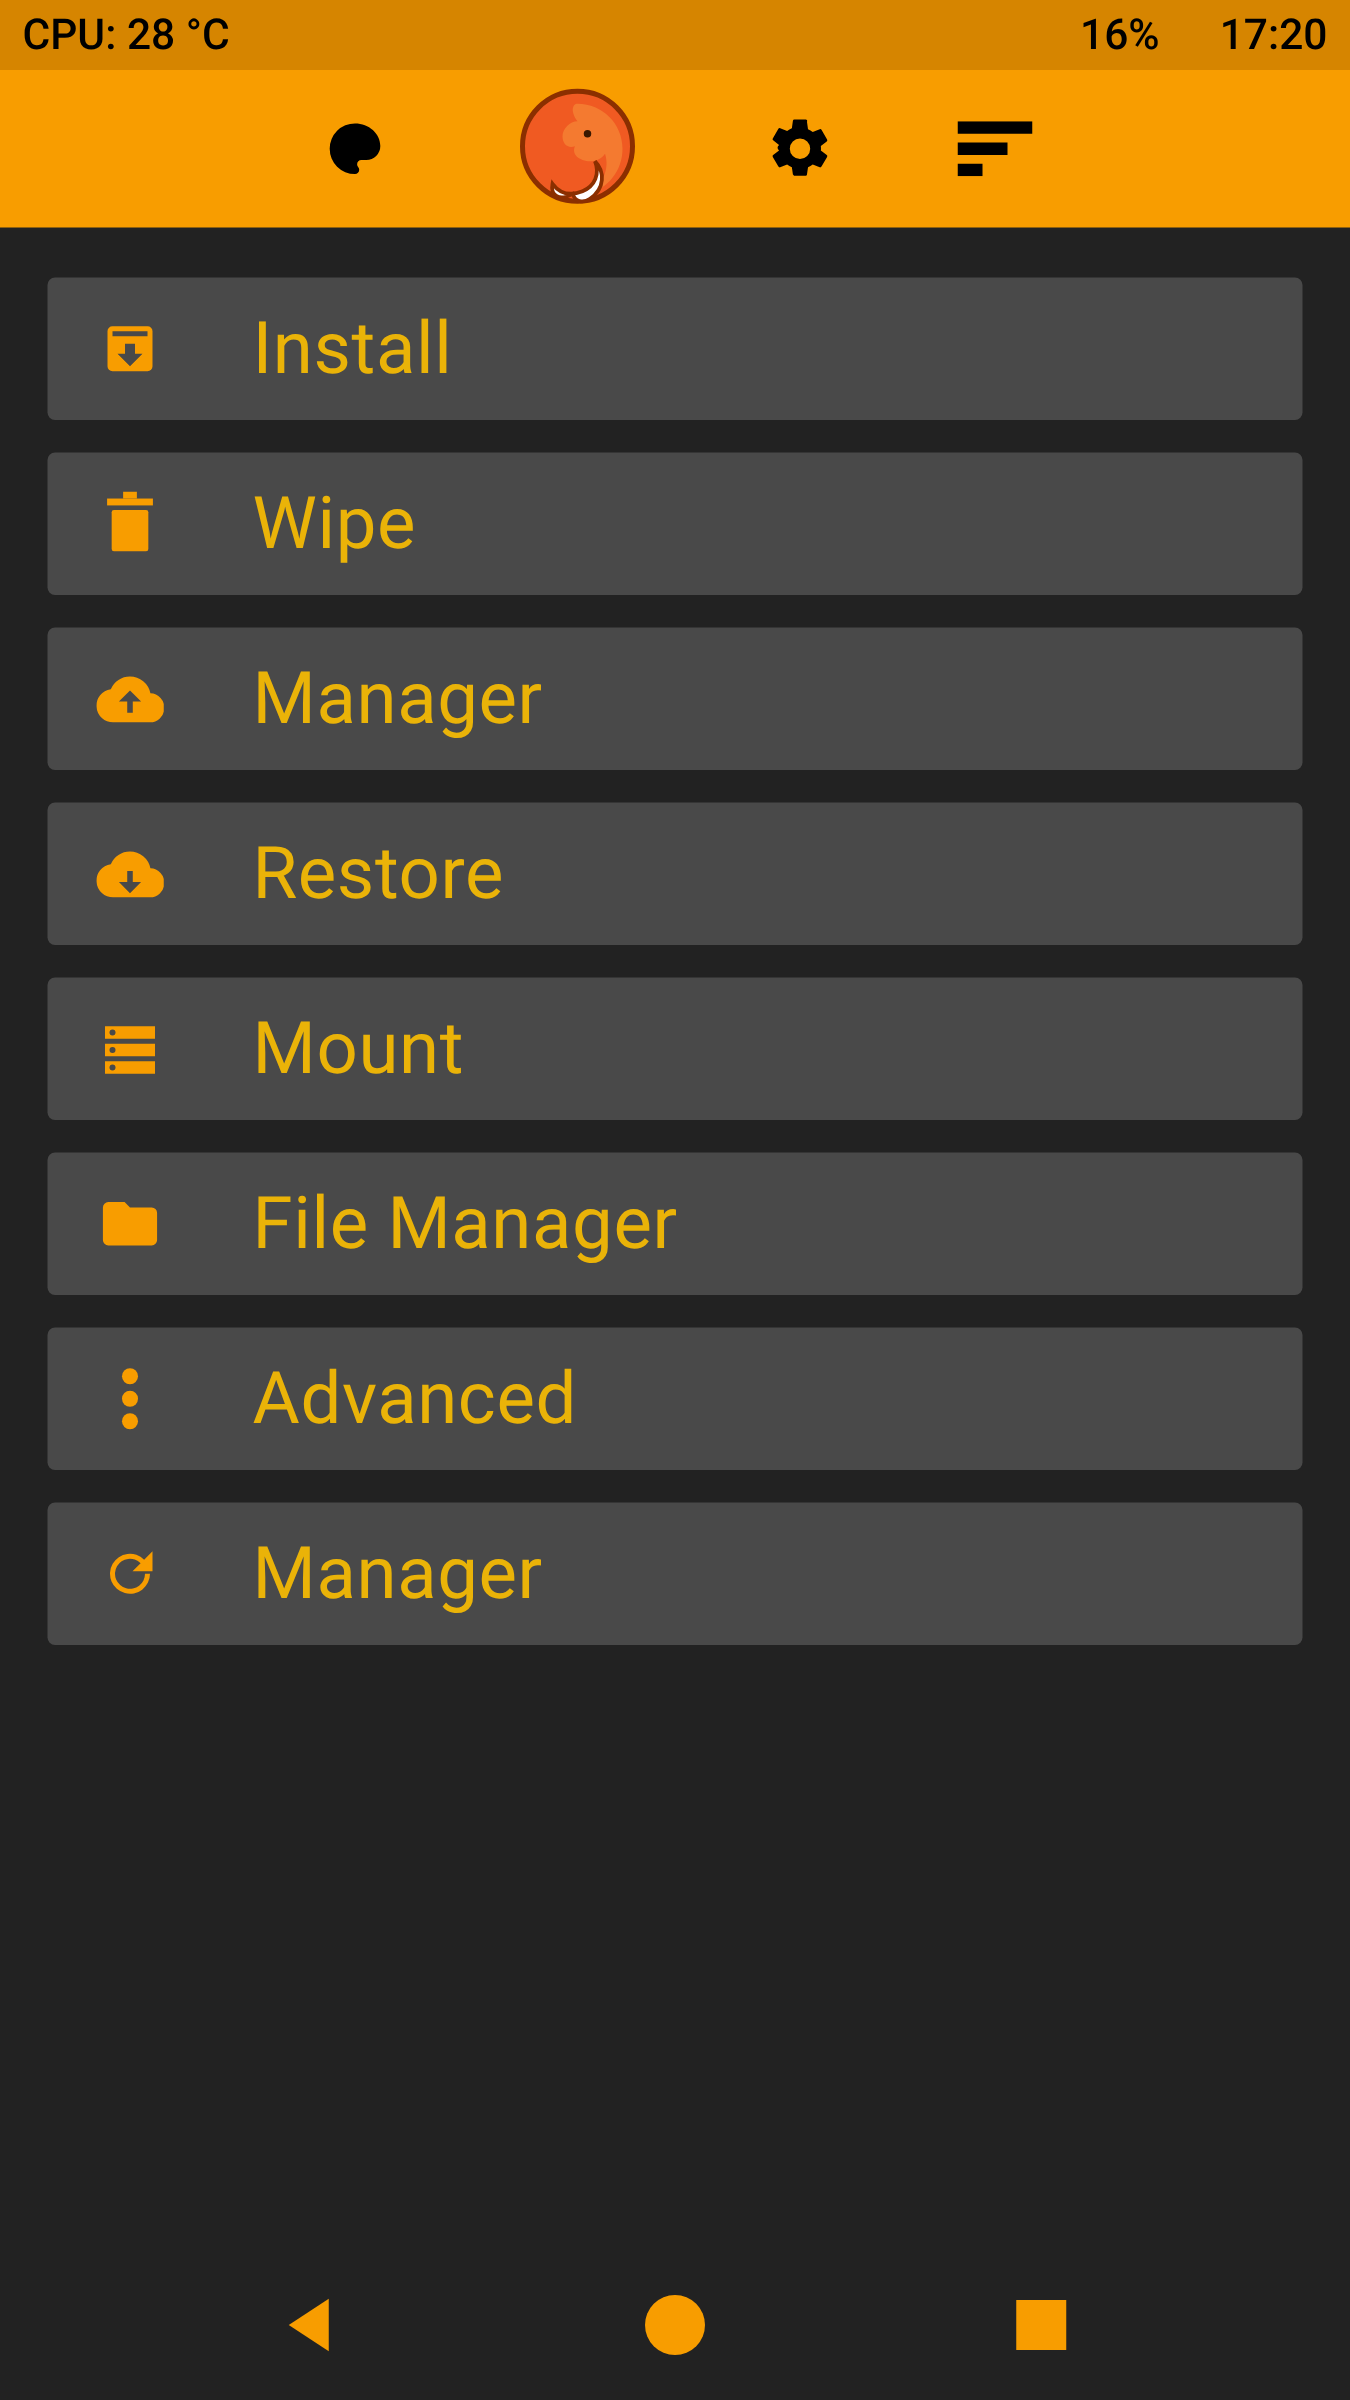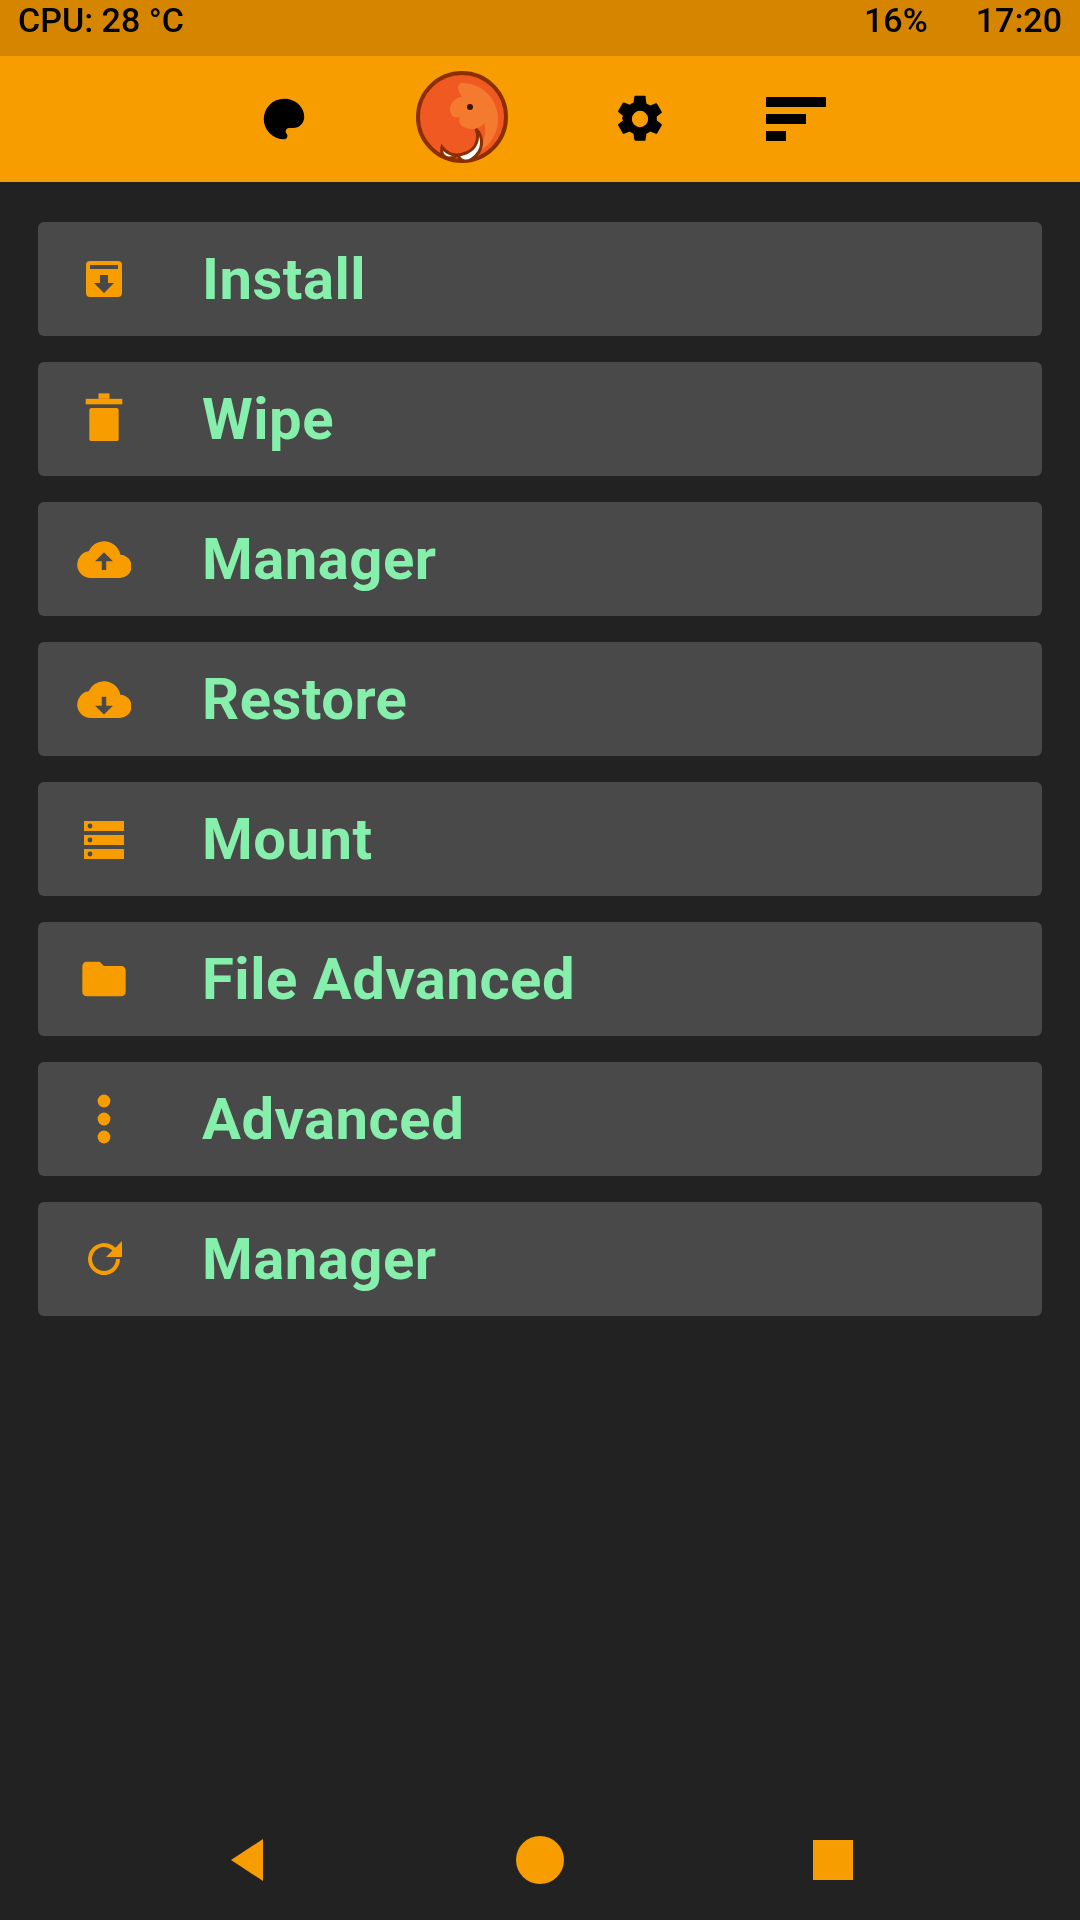--- a/index.html
+++ b/index.html
@@ -8,20 +8,21 @@
     height: 1920px;
     overflow: hidden;
     font-family: "Roboto", "Segoe UI", Arial, sans-serif;
     background: #222222;
     color: #bdbdbd;
   }
   .status-bar {
     height: 56px;
     background: #d68500;
     display: flex;
+    align-items: center;
     padding: 0 18px;
     font-size: 34px;
     font-weight: 500;
     color: #000;
   }
   .status-bar .spacer { flex: 1; }
   .status-bar .battery { margin-right: 48px; }
   .top-bar {
     height: 126px;
     background: #f89d00;
@@ -61,22 +62,22 @@
   .menu-item .mi-icon {
     width: 60px;
     height: 60px;
     display: flex;
     align-items: center;
     justify-content: center;
     margin-right: 68px;
   }
   .menu-item .mi-label {
     font-size: 58px;
-    font-weight: 700;
-    color: #86efac;
+    font-weight: 400;
+    color: #eab308;
     letter-spacing: 0.5px;
   }
   .nav-bar {
     position: absolute;
     bottom: 0;
     left: 0;
     right: 0;
     height: 120px;
     background: #222222;
     display: flex;
@@ -196,21 +197,21 @@
     </div>
     <div class="mi-label">Mount</div>
   </div>
 
   <div class="menu-item">
     <div class="mi-icon">
       <svg width="52" height="44" viewBox="0 0 24 20" fill="#f89d00">
         <path d="M10 2H4a2 2 0 0 0-2 2v12a2 2 0 0 0 2 2h16a2 2 0 0 0 2-2V6a2 2 0 0 0-2-2h-8l-2-2z"></path>
       </svg>
     </div>
-    <div class="mi-label">File Advanced</div>
+    <div class="mi-label">File Manager</div>
   </div>
 
   <div class="menu-item">
     <div class="mi-icon">
       <svg width="16" height="52" viewBox="0 0 8 26" fill="#f89d00">
         <circle cx="4" cy="4" r="3.2"></circle>
         <circle cx="4" cy="13" r="3.2"></circle>
         <circle cx="4" cy="22" r="3.2"></circle>
       </svg>
     </div>

